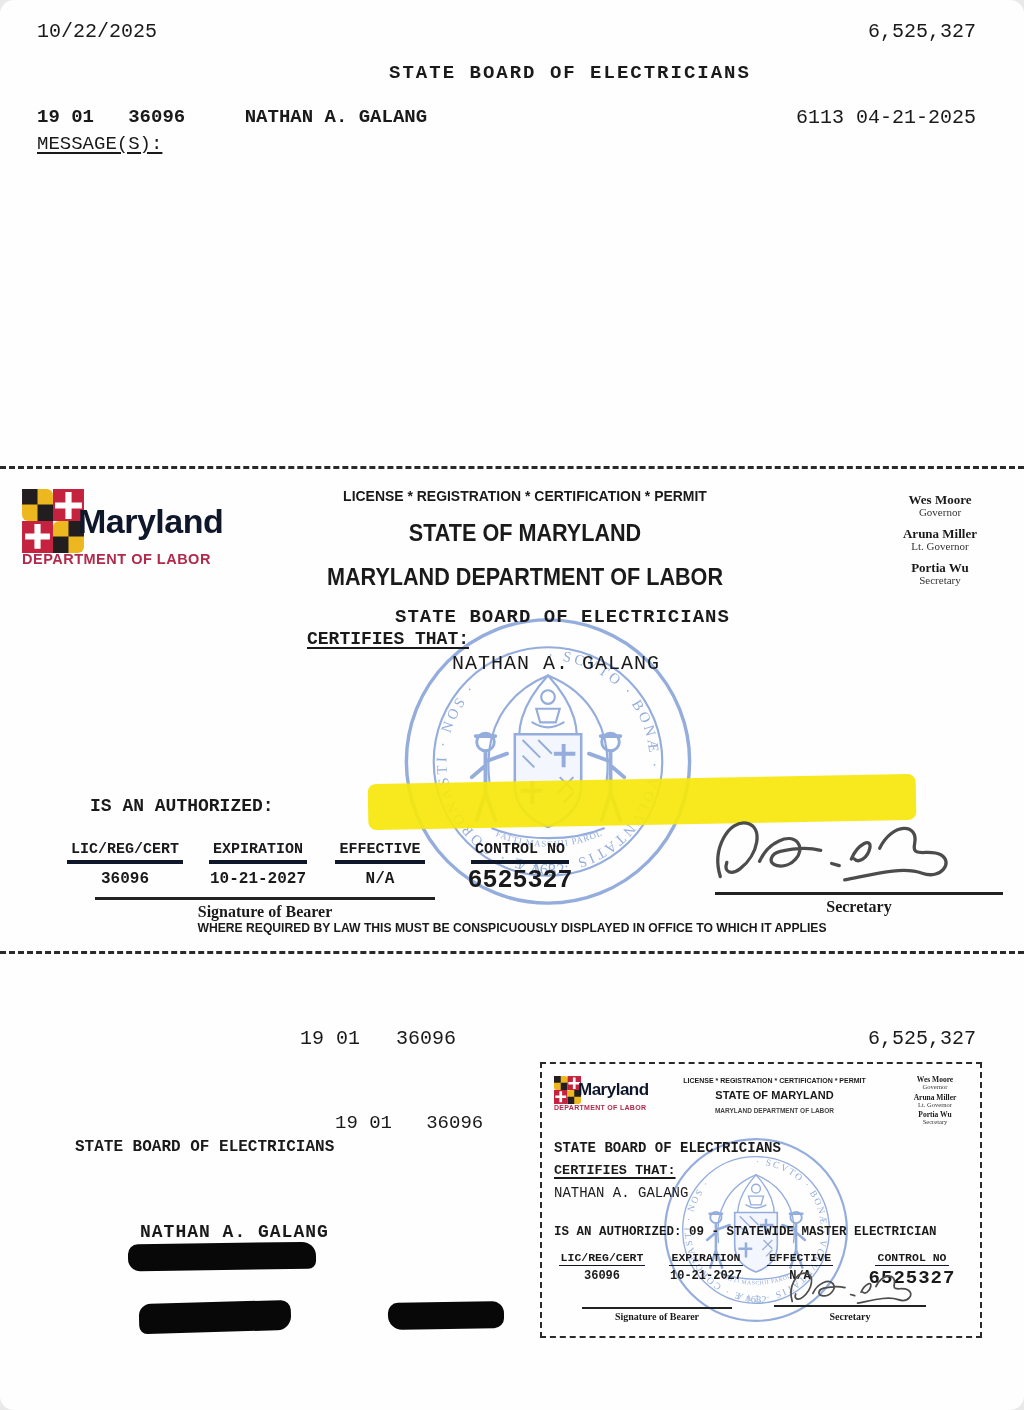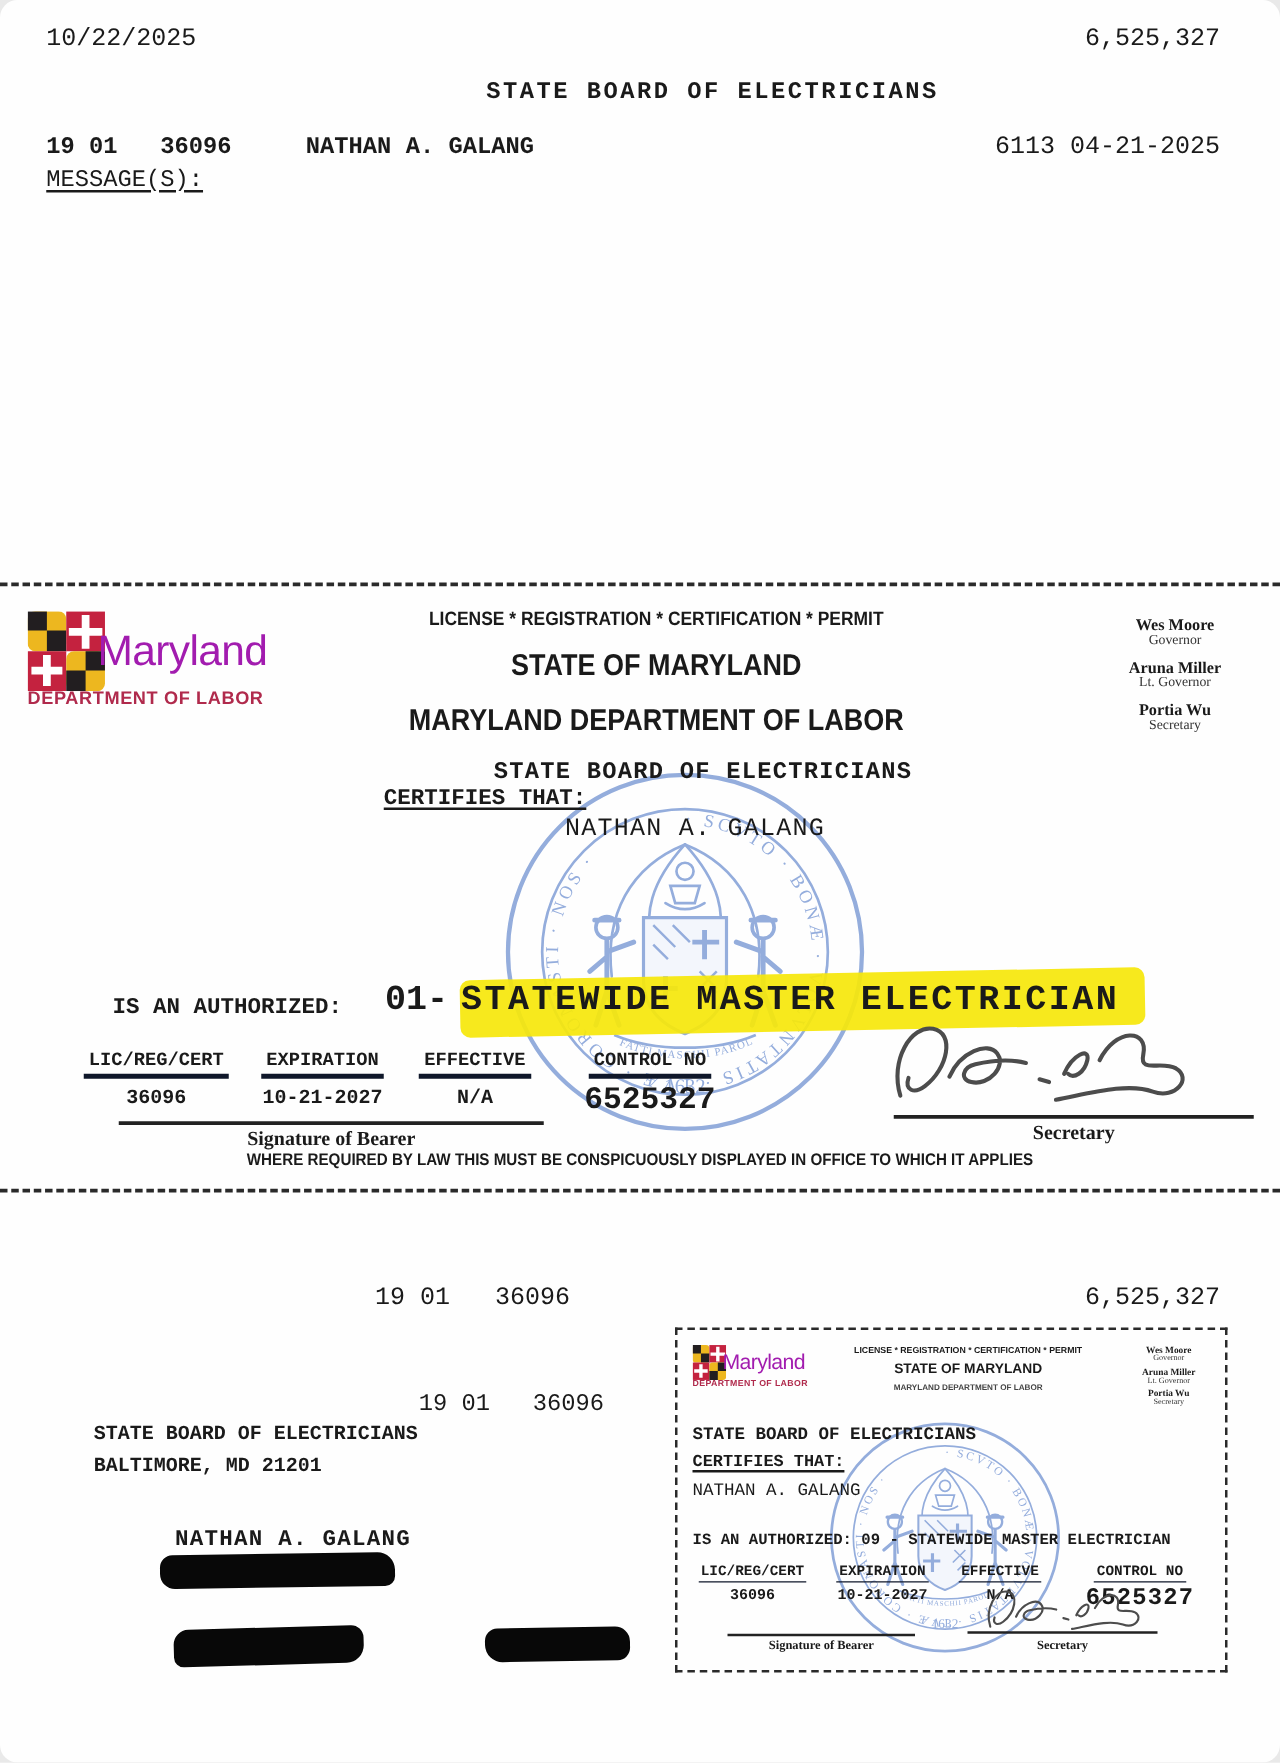--- a/index.html
+++ b/index.html
@@ -24,21 +24,21 @@
                 display:inline-block;border-bottom:4px solid #0f172a;padding:0 4px 2px 4px;white-space:pre;}
   .fieldcol .vl{font-family:"Liberation Mono",monospace;font-weight:bold;font-size:16px;margin-top:6px;}
   .sigline{border-top:3px solid #222;}
   .redact{position:absolute;background:#080808;}
   .card{position:absolute;left:540px;top:1062px;width:438px;height:272px;border:2px dashed #2a2a2a;}
   .card .officials .nm{font-size:7.5px;}
   .card .officials .tt{font-size:6.5px;}
   .card .officials .pair{margin-bottom:3px;}
   .card .fieldcol .hd{font-size:11.5px;border-bottom-width:1.5px;padding:0 2px 1px 2px;}
   .card .fieldcol .vl{font-size:12px;margin-top:3px;}
-  .logo-brand{font-size:34px;font-weight:normal;color:#a21caf;letter-spacing:-0.5px;
+  .logo-brand{font-size:34px;font-weight:bold;color:#0f172a;letter-spacing:-0.5px;
               font-family:"Liberation Sans",sans-serif;}
   .logo-dept{font-size:14.5px;font-weight:bold;color:#b02a4c;letter-spacing:0.5px;
              font-family:"Liberation Sans",sans-serif;}
   .condensed{transform:scaleX(0.9);transform-origin:center;}
 </style>
 </head>
 <body>
 
 <svg width="0" height="0" style="position:absolute" aria-hidden="true">
   <defs>
@@ -163,24 +163,20 @@
         <div class="tt">Secretary</div>
       </div>
     </div>
 
     <div class="abs mono-b" style="left:395px;top:137px;font-size:19px;letter-spacing:1px;z-index:2;">STATE BOARD OF ELECTRICIANS</div>
     <div class="abs mono-b u" style="left:307px;top:160px;font-size:18px;z-index:2;">CERTIFIES THAT:</div>
     <div class="abs mono" style="left:452px;top:183px;font-size:20px;letter-spacing:1px;z-index:2;">NATHAN A. GALANG</div>
 
     <div class="hl" style="left:368px;top:310px;width:548px;height:46px;z-index:1;"></div>
     <div class="abs mono-b" style="left:90px;top:327px;font-size:18px;z-index:2;">IS AN AUTHORIZED:</div>
-    <div class="abs" style="left:308px;top:316px;z-index:2;">
-      <span class="mono-b" style="font-size:28px;">01-</span>
-      <span class="mono-b" style="font-size:28px;letter-spacing:2px;margin-left:6px;">STATEWIDE MASTER ELECTRICIAN</span>
-    </div>
 
     <div class="fieldcol" style="left:60px;top:370px;width:130px;z-index:2;">
       <span class="hd">LIC/REG/CERT</span>
       <div class="vl">36096</div>
     </div>
     <div class="fieldcol" style="left:198px;top:370px;width:120px;z-index:2;">
       <span class="hd">EXPIRATION</span>
       <div class="vl">10-21-2027</div>
     </div>
     <div class="fieldcol" style="left:330px;top:370px;width:100px;z-index:2;">
@@ -204,21 +200,20 @@
     <div class="abs sans-b condensed" style="left:0;top:451px;width:1024px;text-align:center;font-size:13.5px;z-index:2;">WHERE REQUIRED BY LAW THIS MUST BE CONSPICUOUSLY DISPLAYED IN OFFICE TO WHICH IT APPLIES</div>
   </div>
 
   <div class="abs mono" style="left:300px;top:1027px;font-size:20px;">19 01   36096</div>
   <div class="abs mono" style="right:48px;top:1027px;font-size:20px;">6,525,327</div>
 
   <div class="abs mono" style="left:335px;top:1112px;font-size:19px;">19 01   36096</div>
 
   <div class="abs" style="left:75px;top:1134px;">
     <div class="mono-b" style="font-size:16px;line-height:26px;">STATE BOARD OF ELECTRICIANS</div>
-    <div class="mono-b" style="font-size:16px;line-height:26px;">BALTIMORE, MD 21201</div>
   </div>
 
   <div class="abs mono-b" style="left:140px;top:1222px;font-size:18px;letter-spacing:1px;">NATHAN A. GALANG</div>
 
   <div class="redact" style="left:128px;top:1243px;width:188px;height:27px;border-radius:10px 14px 8px 12px;transform:rotate(-0.8deg);"></div>
   <div class="redact" style="left:139px;top:1302px;width:152px;height:30px;border-radius:12px 10px 14px 8px;transform:rotate(-1.6deg);"></div>
   <div class="redact" style="left:388px;top:1302px;width:116px;height:27px;border-radius:10px 12px 10px 14px;transform:rotate(-1deg);"></div>
 
   <div class="card">
     <svg class="abs" style="left:118px;top:72px;width:192px;height:188px;opacity:0.95;z-index:0;">

